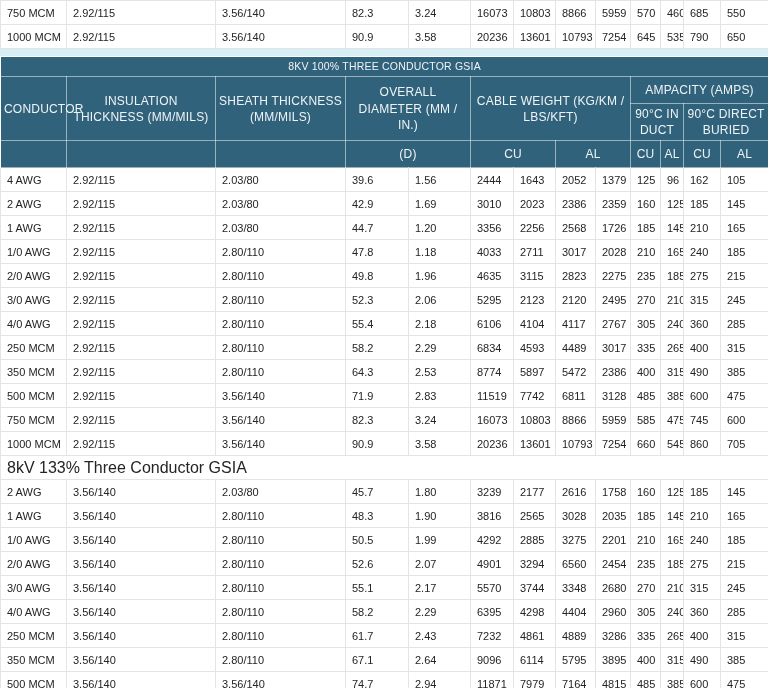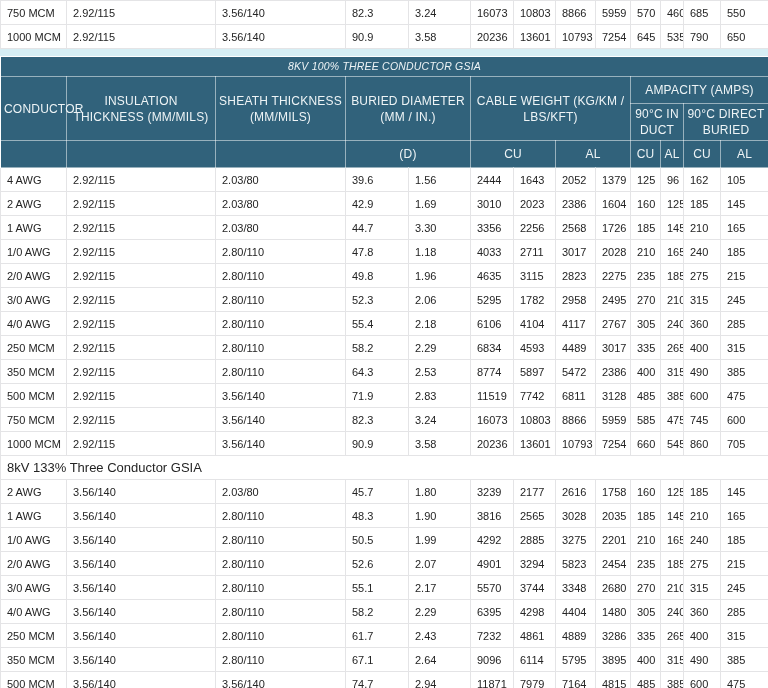--- a/index.html
+++ b/index.html
@@ -37,29 +37,29 @@
     color: var(--header-text);
     border: 1px solid var(--header-border);
     font-size: 12px;
     font-weight: 400;
     text-align: center;
     vertical-align: middle;
     padding: 2px 3px;
     letter-spacing: 0.2px;
     line-height: 1.35;
   }
-  tr.title-row th { height: 15px; font-size: 10.5px; font-style: italic; }
+  tr.title-row th { height: 15px; font-size: 10.5px; }
   tr.head-main th { height: 22px; }
   tr.head-duct th { height: 32px; }
   tr.head-sub th { height: 22px; }
   .table-gap { height: 7px; background: var(--gap-band); }
   tbody.section td {
     border-left: 1px solid var(--body-border);
     border-right: 1px solid var(--body-border);
-    font-size: 13px;
+    font-size: 16px;
   }
 </style>
 </head>
 <body>
 
 <table>
   <colgroup>
     <col style="width:66px">
       <col style="width:149px">
       <col style="width:130px">
@@ -127,21 +127,21 @@
       <col style="width:48px">
   </colgroup>
   <thead>
     <tr class="title-row">
       <th colspan="13">8KV 100% THREE CONDUCTOR GSIA</th>
     </tr>
     <tr class="head-main">
       <th rowspan="2">CONDUCTOR</th>
       <th rowspan="2">INSULATION THICKNESS (MM/MILS)</th>
       <th rowspan="2">SHEATH THICKNESS (MM/MILS)</th>
-      <th rowspan="2" colspan="2">BURIED DIAMETER (MM / IN.)</th>
+      <th rowspan="2" colspan="2">OVERALL DIAMETER (MM / IN.)</th>
       <th rowspan="2" colspan="4">CABLE WEIGHT (KG/KM / LBS/KFT)</th>
       <th colspan="4">AMPACITY (AMPS)</th>
     </tr>
     <tr class="head-duct">
       <th colspan="2">90°C IN DUCT</th>
       <th colspan="2">90°C DIRECT BURIED</th>
     </tr>
     <tr class="head-sub">
       <th></th>
       <th></th>
@@ -173,32 +173,32 @@
       </tr>
       <tr>
         <td>2 AWG</td>
         <td>2.92/115</td>
         <td>2.03/80</td>
         <td>42.9</td>
         <td>1.69</td>
         <td>3010</td>
         <td>2023</td>
         <td>2386</td>
-        <td>1604</td>
+        <td>2359</td>
         <td>160</td>
         <td>125</td>
         <td>185</td>
         <td>145</td>
       </tr>
       <tr>
         <td>1 AWG</td>
         <td>2.92/115</td>
         <td>2.03/80</td>
         <td>44.7</td>
-        <td>3.30</td>
+        <td>1.20</td>
         <td>3356</td>
         <td>2256</td>
         <td>2568</td>
         <td>1726</td>
         <td>185</td>
         <td>145</td>
         <td>210</td>
         <td>165</td>
       </tr>
       <tr>
@@ -231,22 +231,22 @@
         <td>275</td>
         <td>215</td>
       </tr>
       <tr>
         <td>3/0 AWG</td>
         <td>2.92/115</td>
         <td>2.80/110</td>
         <td>52.3</td>
         <td>2.06</td>
         <td>5295</td>
-        <td>1782</td>
-        <td>2958</td>
+        <td>2123</td>
+        <td>2120</td>
         <td>2495</td>
         <td>270</td>
         <td>210</td>
         <td>315</td>
         <td>245</td>
       </tr>
       <tr>
         <td>4/0 AWG</td>
         <td>2.92/115</td>
         <td>2.80/110</td>
@@ -389,21 +389,21 @@
         <td>185</td>
       </tr>
       <tr>
         <td>2/0 AWG</td>
         <td>3.56/140</td>
         <td>2.80/110</td>
         <td>52.6</td>
         <td>2.07</td>
         <td>4901</td>
         <td>3294</td>
-        <td>5823</td>
+        <td>6560</td>
         <td>2454</td>
         <td>235</td>
         <td>185</td>
         <td>275</td>
         <td>215</td>
       </tr>
       <tr>
         <td>3/0 AWG</td>
         <td>3.56/140</td>
         <td>2.80/110</td>
@@ -420,21 +420,21 @@
       </tr>
       <tr>
         <td>4/0 AWG</td>
         <td>3.56/140</td>
         <td>2.80/110</td>
         <td>58.2</td>
         <td>2.29</td>
         <td>6395</td>
         <td>4298</td>
         <td>4404</td>
-        <td>1480</td>
+        <td>2960</td>
         <td>305</td>
         <td>240</td>
         <td>360</td>
         <td>285</td>
       </tr>
       <tr>
         <td>250 MCM</td>
         <td>3.56/140</td>
         <td>2.80/110</td>
         <td>61.7</td>

